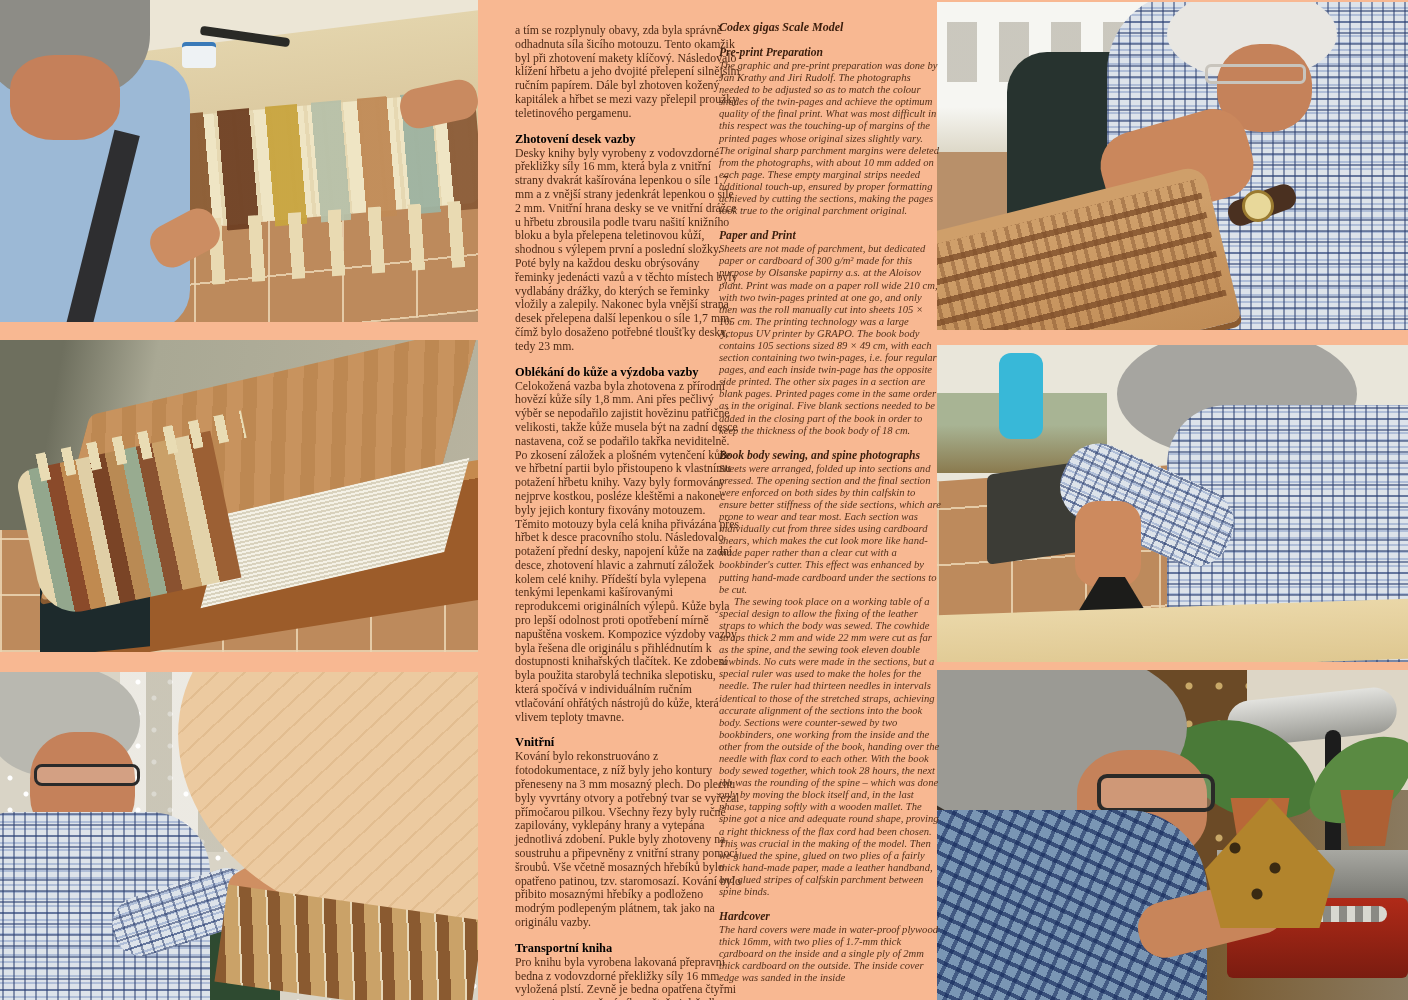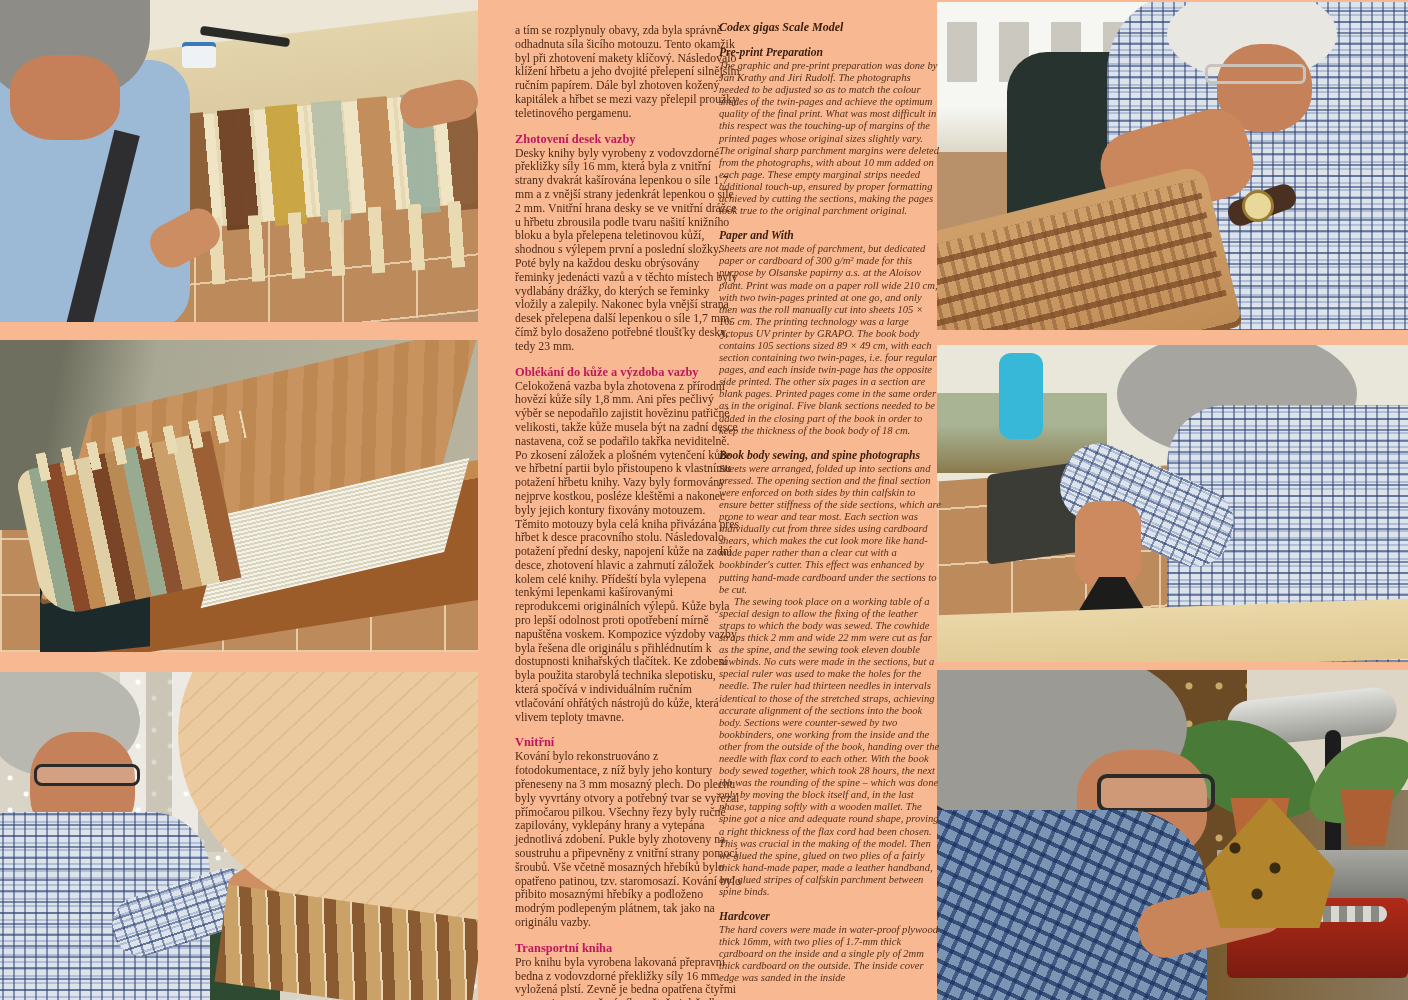--- a/index.html
+++ b/index.html
@@ -12,21 +12,21 @@
   .ph{position:absolute;overflow:hidden;background:#b8906a;}
   .ph *{position:absolute;}
 
   
   .col-cz{
     position:absolute;left:487px;top:24px;width:226px;height:966px;
     color:#4d2a16;font-size:11.8px;line-height:13.8px;margin-left:28px;
   }
   .col-cz p{margin:0 0 0 0;}
   .col-cz h3{
-    margin:11px 0 1px 0;font-size:12.4px;line-height:14px;color:#be185d;font-weight:bold;
+    margin:11px 0 1px 0;font-size:12.4px;line-height:14px;color:#000000;font-weight:bold;
   }
   .col-en{
     position:absolute;left:719px;top:20px;width:222px;height:974px;
     color:#53301a;font-size:10.6px;line-height:12.1px;
     font-style:italic;
   }
   .col-en p{margin:0;}
   .col-en h2{
     margin:0 0 2px 0;font-size:12px;line-height:14px;font-weight:bold;font-style:italic;color:#3a1d0c;
   }
@@ -174,21 +174,21 @@
   <p>Pro knihu byla vyrobena lakovaná přepravní bedna z vodovzdorné překližky síly 16 mm vyložená plstí. Zevně je bedna opatřena čtyřmi sponami pro uzavření víka a čtyřmi držadly pro přenášení.</p>
 
 </div>
 
 <div class="col-en">
   <h2>Codex gigas Scale Model</h2>
 
   <h3>Pre-print Preparation</h3>
   <p>The graphic and pre-print preparation was done by Jan Krathy and Jiri Rudolf. The photographs needed to be adjusted so as to match the colour shades of the twin-pages and achieve the optimum quality of the final print. What was most difficult in this respect was the touching-up of margins of the printed pages whose original sizes slightly vary. The original sharp parchment margins were deleted from the photographs, with about 10 mm added on each page. These empty marginal strips needed additional touch-up, ensured by proper formatting achieved by cutting the sections, making the pages look true to the original parchment original.</p>
 
-  <h3>Paper and With</h3>
+  <h3>Paper and Print</h3>
   <p>Sheets are not made of parchment, but dedicated paper or cardboard of 300 g/m² made for this purpose by Olsanske papirny a.s. at the Aloisov plant. Print was made on a paper roll wide 210 cm, with two twin-pages printed at one go, and only then was the roll manually cut into sheets 105 × 105 cm. The printing technology was a large Actopus UV printer by GRAPO. The book body contains 105 sections sized 89 × 49 cm, with each section containing two twin-pages, i.e. four regular pages, and each inside twin-page has the opposite side printed. The other six pages in a section are blank pages. Printed pages come in the same order as in the original. Five blank sections needed to be added in the closing part of the book in order to keep the thickness of the book body of 18 cm.</p>
 
   <h3>Book body sewing, and spine photographs</h3>
   <p>Sheets were arranged, folded up into sections and pressed. The opening section and the final section were enforced on both sides by thin calfskin to ensure better stiffness of the side sections, which are prone to wear and tear most. Each section was individually cut from three sides using cardboard shears, which makes the cut look more like hand-made paper rather than a clear cut with a bookbinder's cutter. This effect was enhanced by putting hand-made cardboard under the sections to be cut.</p>
   <p class="indent">The sewing took place on a working table of a special design to allow the fixing of the leather straps to which the body was sewed. The cowhide straps thick 2 mm and wide 22 mm were cut as far as the spine, and the sewing took eleven double sawbinds. No cuts were made in the sections, but a special ruler was used to make the holes for the needle. The ruler had thirteen needles in intervals identical to those of the stretched straps, achieving accurate alignment of the sections into the book body. Sections were counter-sewed by two bookbinders, one working from the inside and the other from the outside of the book, handing over the needle with flax cord to each other. With the book body sewed together, which took 28 hours, the next job was the rounding of the spine – which was done only by moving the block itself and, in the last phase, tapping softly with a wooden mallet. The spine got a nice and adequate round shape, proving a right thickness of the flax cord had been chosen. This was crucial in the making of the model. Then we glued the spine, glued on two plies of a fairly thick hand-made paper, made a leather handband, and glued stripes of calfskin parchment between spine binds.</p>
 
   <h3>Hardcover</h3>
   <p>The hard covers were made in water-proof plywood thick 16mm, with two plies of 1.7-mm thick cardboard on the inside and a single ply of 2mm thick cardboard on the outside. The inside cover edge was sanded in the inside</p>
 </div>
 

